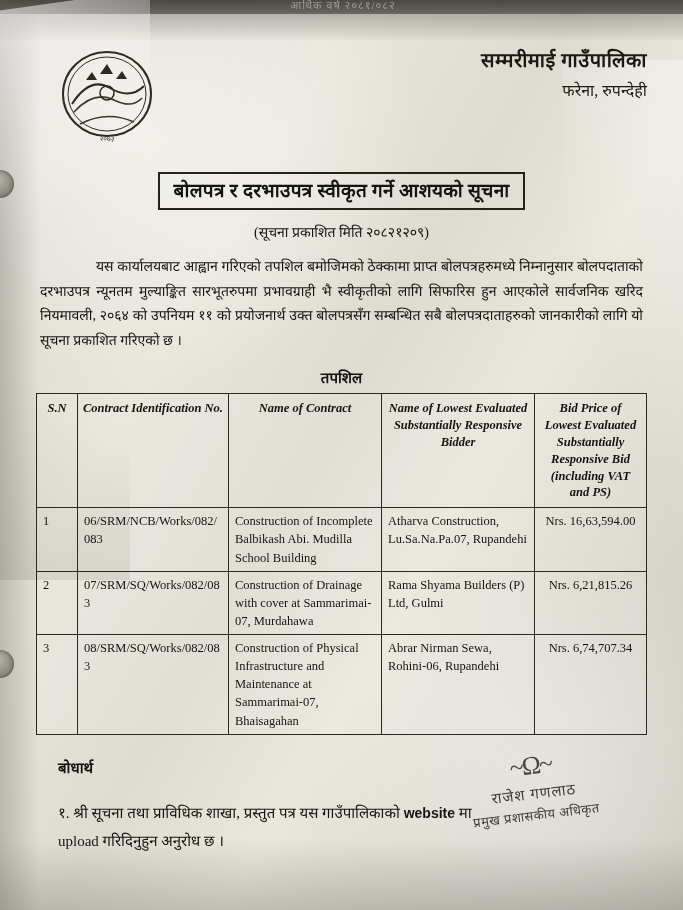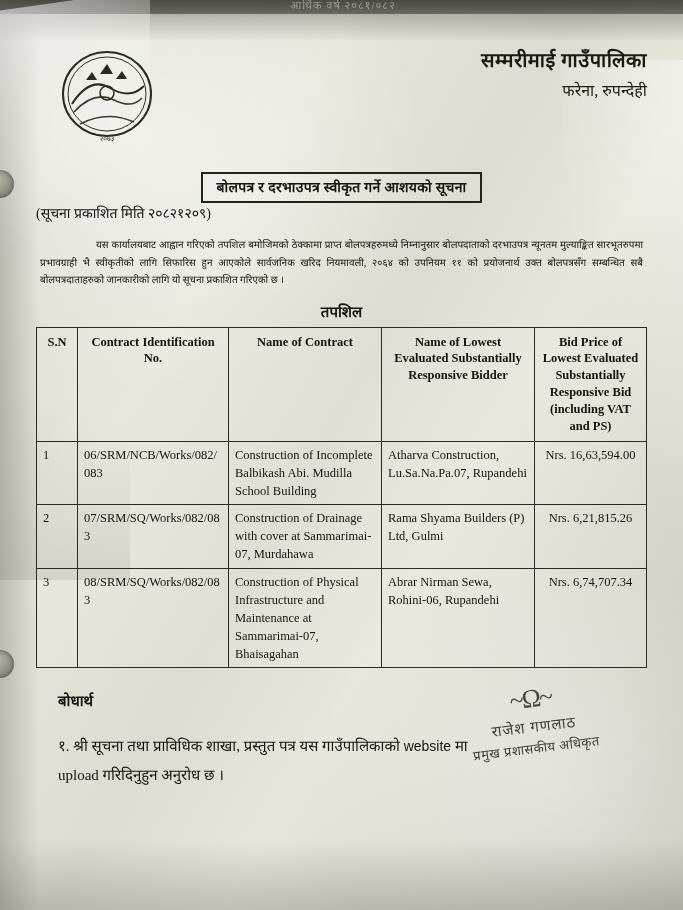--- a/index.html
+++ b/index.html
@@ -122,33 +122,34 @@
   }
 
   .notice-title-wrap {
     text-align: center;
     margin-top: 6px;
   }
   .notice-title {
     display: inline-block;
     border: 2px solid #23231a;
     padding: 3px 14px 5px 14px;
-    font-size: 14px;
+    font-size: 19px;
     font-weight: bold;
     letter-spacing: 0.3px;
     background: rgba(255,255,255,0.06);
   }
   .pub-date {
-    text-align: left;
+    text-align: center;
     font-size: 14px;
+    margin-top: 12px;
   }
 
   .para {
     margin-top: 14px;
-    font-size: 10px;
+    font-size: 14px;
     line-height: 1.75;
     text-align: justify;
     text-justify: inter-word;
     padding: 0 4px;
   }
   .para .indent { display: inline-block; width: 56px; }
 
   .table-caption {
     text-align: center;
     font-size: 15px;
@@ -170,20 +171,21 @@
     padding: 4px 6px;
     vertical-align: top;
     color: #14140e;
   }
   table.tender thead th {
     text-align: center;
     font-weight: bold;
     font-size: 12.5px;
     line-height: 1.35;
     padding: 6px 5px;
+    font-style: italic;
   }
   td.c-sn { width: 26px; text-align: left; }
   td.c-id { width: 136px; word-break: break-word; }
   td.c-name { width: 140px; }
   td.c-bidder { width: 140px; text-align: left; }
   td.c-price { text-align: center; }
   table.tender td { line-height: 1.45; }
   tr.row-tall td { height: 86px; }
 
   .footer {
@@ -199,20 +201,21 @@
   .foot-item {
     margin-top: 22px;
     margin-left: 22px;
     font-size: 15px;
     line-height: 1.9;
     max-width: 420px;
   }
   .foot-item .latin {
     font-family: "Liberation Sans", sans-serif;
     font-size: 14px;
+    font-weight: bold;
   }
 
   .signature {
     position: absolute;
     right: 24px;
     top: -6px;
     width: 180px;
     text-align: center;
     transform: rotate(-7deg);
     color: #20201a;

